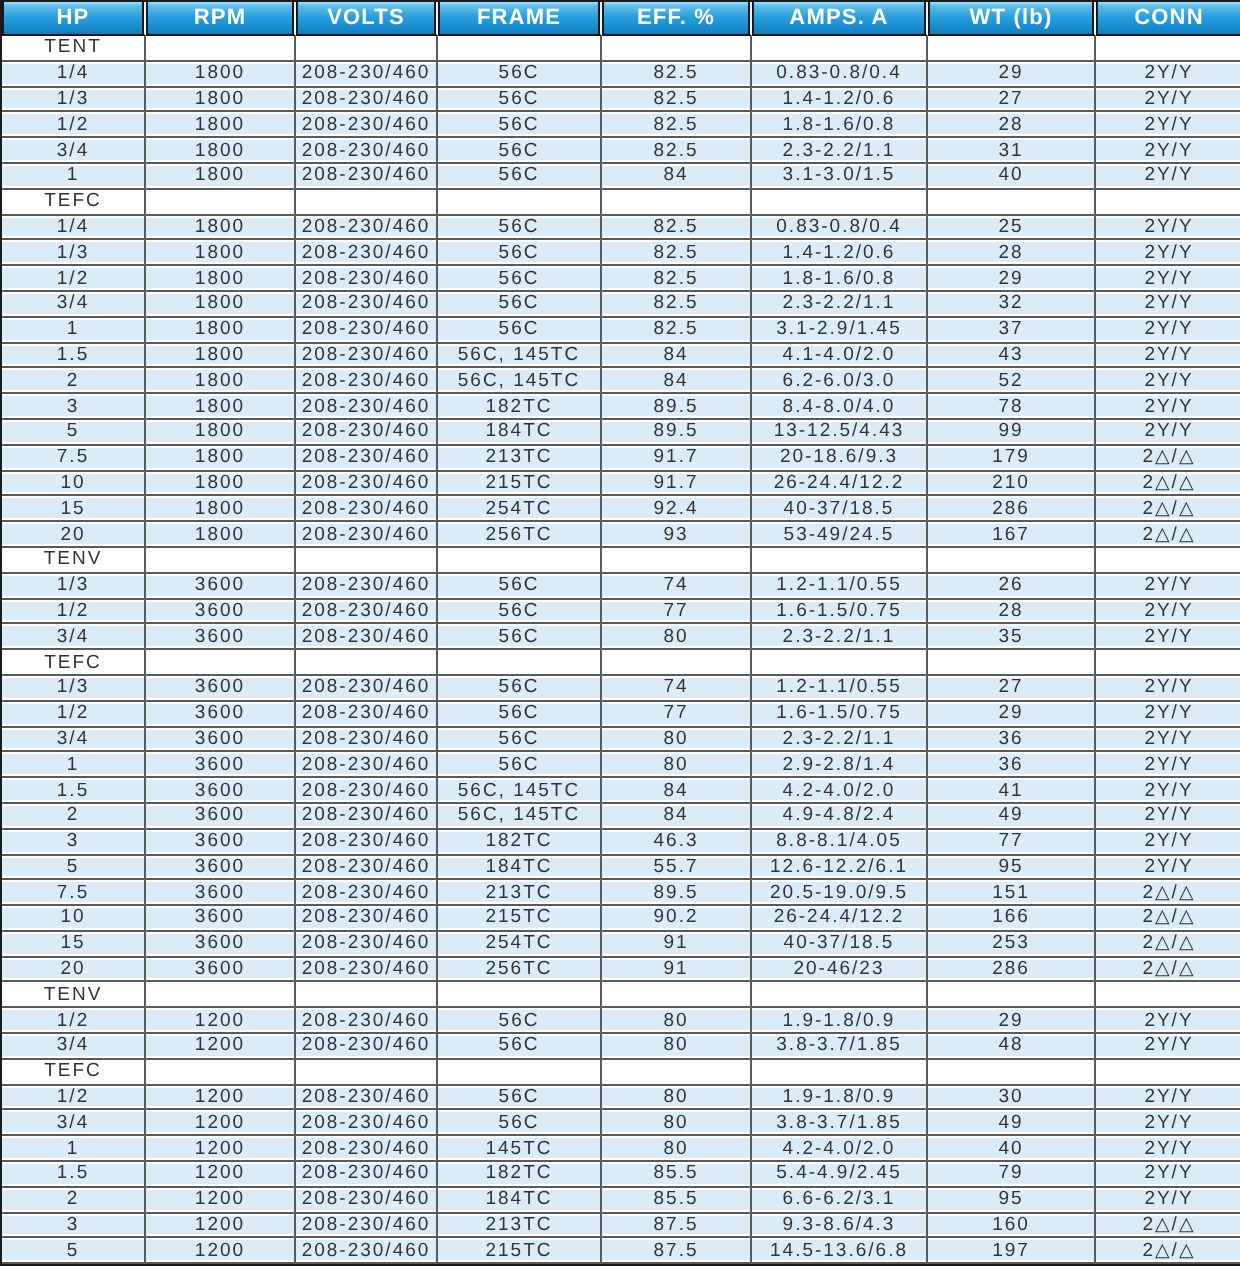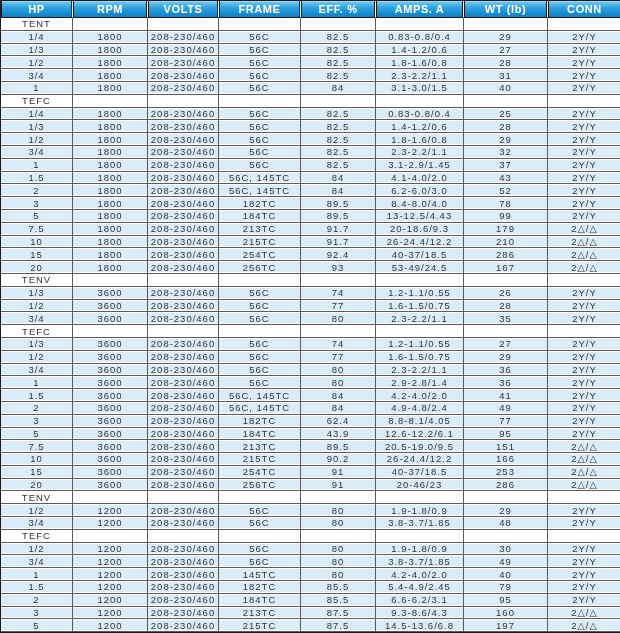--- a/index.html
+++ b/index.html
@@ -397,31 +397,31 @@
         <td>84</td>
         <td>4.9-4.8/2.4</td>
         <td>49</td>
         <td>2Y/Y</td>
       </tr>
       <tr class="data-row">
         <td>3</td>
         <td>3600</td>
         <td>208-230/460</td>
         <td>182TC</td>
-        <td>62.4</td>
+        <td>46.3</td>
         <td>8.8-8.1/4.05</td>
         <td>77</td>
         <td>2Y/Y</td>
       </tr>
       <tr class="data-row">
         <td>5</td>
         <td>3600</td>
         <td>208-230/460</td>
         <td>184TC</td>
-        <td>43.9</td>
+        <td>55.7</td>
         <td>12.6-12.2/6.1</td>
         <td>95</td>
         <td>2Y/Y</td>
       </tr>
       <tr class="data-row">
         <td>7.5</td>
         <td>3600</td>
         <td>208-230/460</td>
         <td>213TC</td>
         <td>89.5</td>

